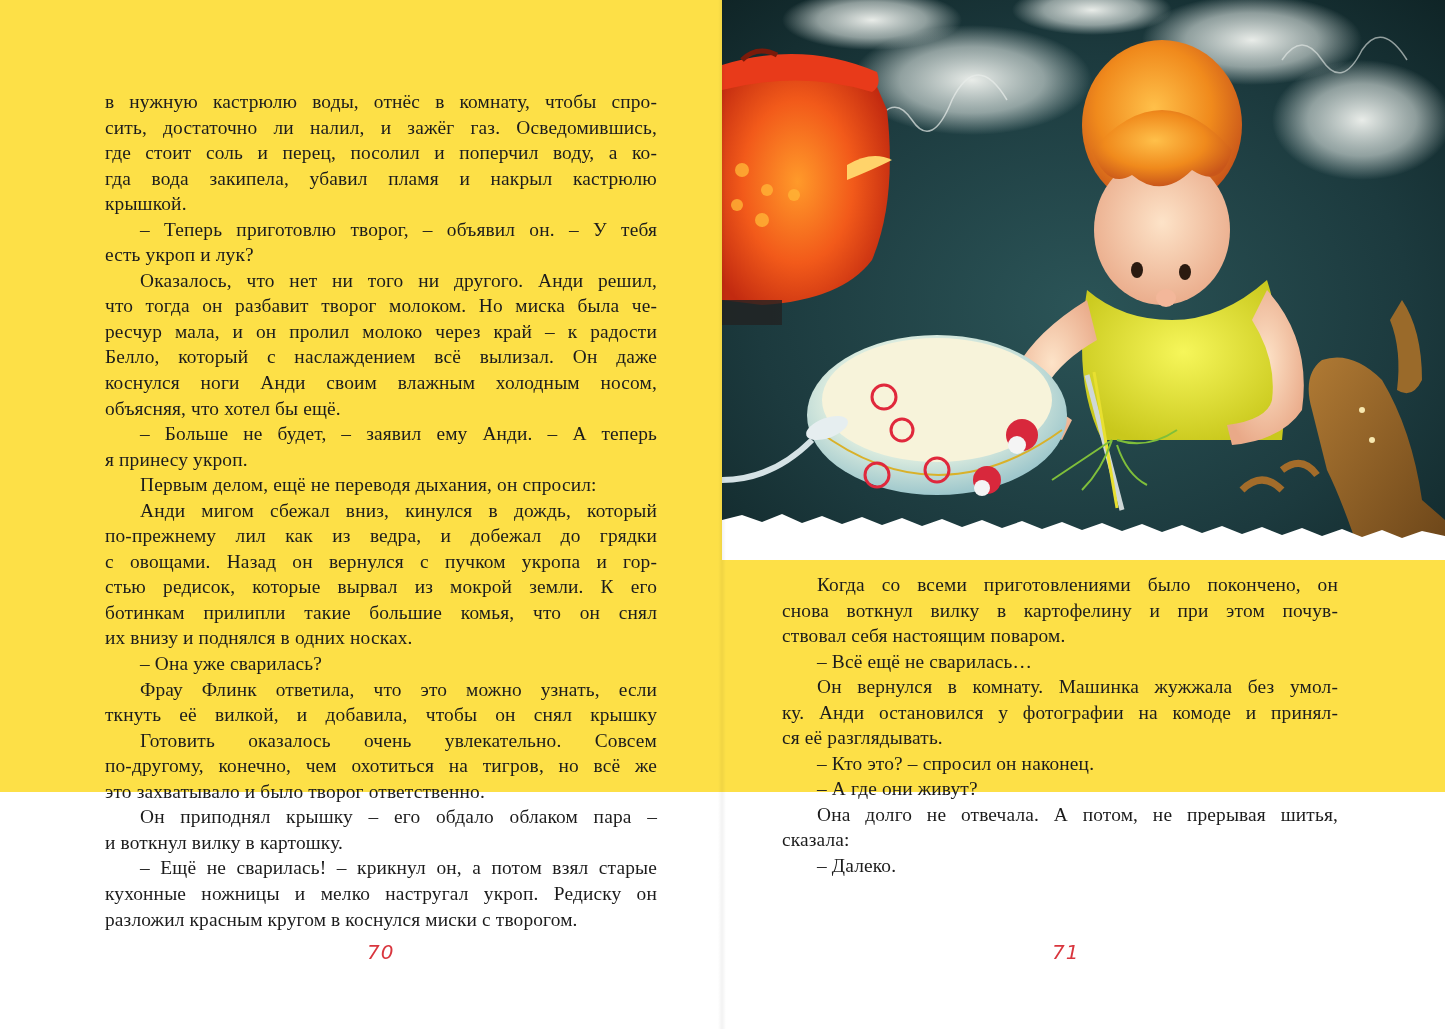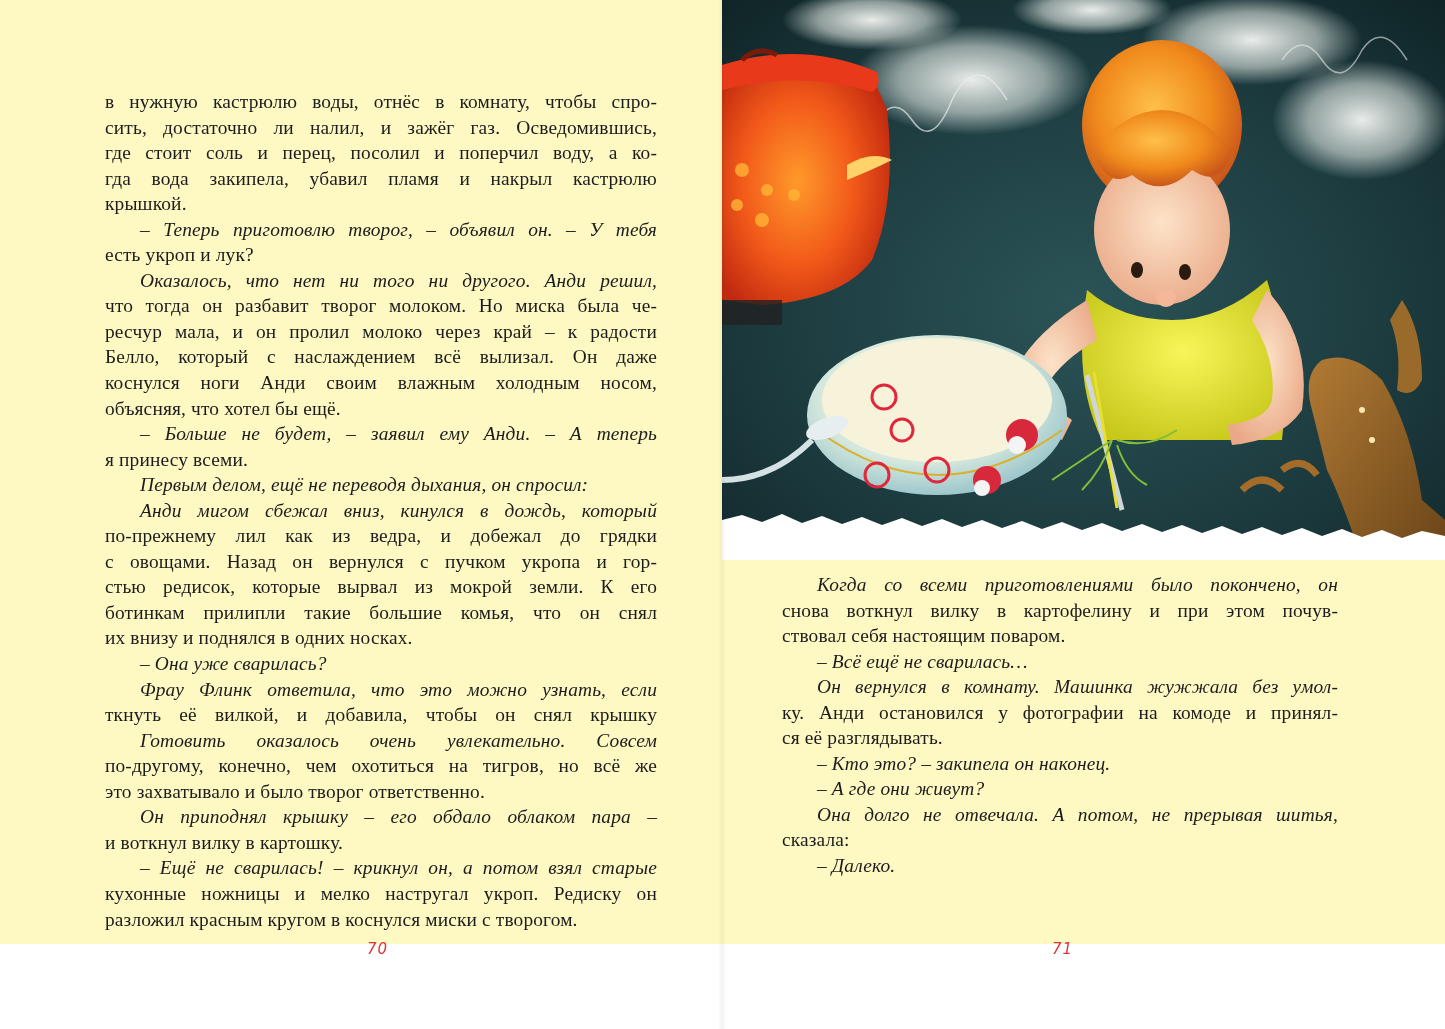--- a/index.html
+++ b/index.html
@@ -11,22 +11,22 @@
       width: 1445px;
       height: 1029px;
       position: relative;
       overflow: hidden;
       font-family: "Liberation Serif", "DejaVu Serif", serif;
       color: #1c1c1c;
     }
     .page {
       position: absolute;
       top: 0;
-      height: 944px;
-      background: #fef9c3;
+      height: 792px;
+      background: #fde047;
     }
     .page-left { left: 0; width: 722px; }
     .page-right { left: 722px; width: 723px; }
     .spine {
       position: absolute;
       left: 718px;
       top: 0;
       width: 8px;
       height: 1029px;
       background: linear-gradient(to right, rgba(0,0,0,0) 0%, rgba(0,0,0,0.05) 50%, rgba(0,0,0,0) 100%);
@@ -45,28 +45,27 @@
       white-space: nowrap;
       text-align: justify;
       text-align-last: justify;
       height: 25.55px;
     }
     .line.last {
       text-align-last: left;
     }
     .line.indent {
       padding-left: 35px;
-      font-style: italic;
     }
     .page-number {
       position: absolute;
       top: 940px;
       font-family: "DejaVu Sans", sans-serif;
       font-style: italic;
-      font-size: 15px;
+      font-size: 20px;
       color: #d9363e;
       letter-spacing: 1px;
     }
     .page-left .page-number { left: 367px; }
     .page-right .page-number { left: 330px; }
 
     
     .illustration {
       position: absolute;
       left: 0;
@@ -96,21 +95,21 @@
       <div>
         <span class="line indent">Оказалось, что нет ни того ни другого. Анди решил,</span>
         <span class="line">что тогда он разбавит творог молоком. Но миска была че-</span>
         <span class="line">ресчур мала, и он пролил молоко через край – к радости</span>
         <span class="line">Белло, который с наслаждением всё вылизал. Он даже</span>
         <span class="line">коснулся ноги Анди своим влажным холодным носом,</span>
         <span class="line last">объясняя, что хотел бы ещё.</span>
       </div>
       <div>
         <span class="line indent">– Больше не будет, – заявил ему Анди. – А теперь</span>
-        <span class="line last">я принесу всеми.</span>
+        <span class="line last">я принесу укроп.</span>
       </div>
       <div>
         <span class="line indent last">Первым делом, ещё не переводя дыхания, он спросил:</span>
       </div>
       <div>
         <span class="line indent">Анди мигом сбежал вниз, кинулся в дождь, который</span>
         <span class="line">по-прежнему лил как из ведра, и добежал до грядки</span>
         <span class="line">с овощами. Назад он вернулся с пучком укропа и гор-</span>
         <span class="line">стью редисок, которые вырвал из мокрой земли. К его</span>
         <span class="line">ботинкам прилипли такие большие комья, что он снял</span>
@@ -256,21 +255,21 @@
       </div>
       <div>
         <span class="line indent last">– Всё ещё не сварилась…</span>
       </div>
       <div>
         <span class="line indent">Он вернулся в комнату. Машинка жужжала без умол-</span>
         <span class="line">ку. Анди остановился у фотографии на комоде и принял-</span>
         <span class="line last">ся её разглядывать.</span>
       </div>
       <div>
-        <span class="line indent last">– Кто это? – закипела он наконец.</span>
+        <span class="line indent last">– Кто это? – спросил он наконец.</span>
       </div>
       <div>
         <span class="line indent last">– А где они живут?</span>
       </div>
       <div>
         <span class="line indent">Она долго не отвечала. А потом, не прерывая шитья,</span>
         <span class="line last">сказала:</span>
       </div>
       <div>
         <span class="line indent last">– Далеко.</span>

